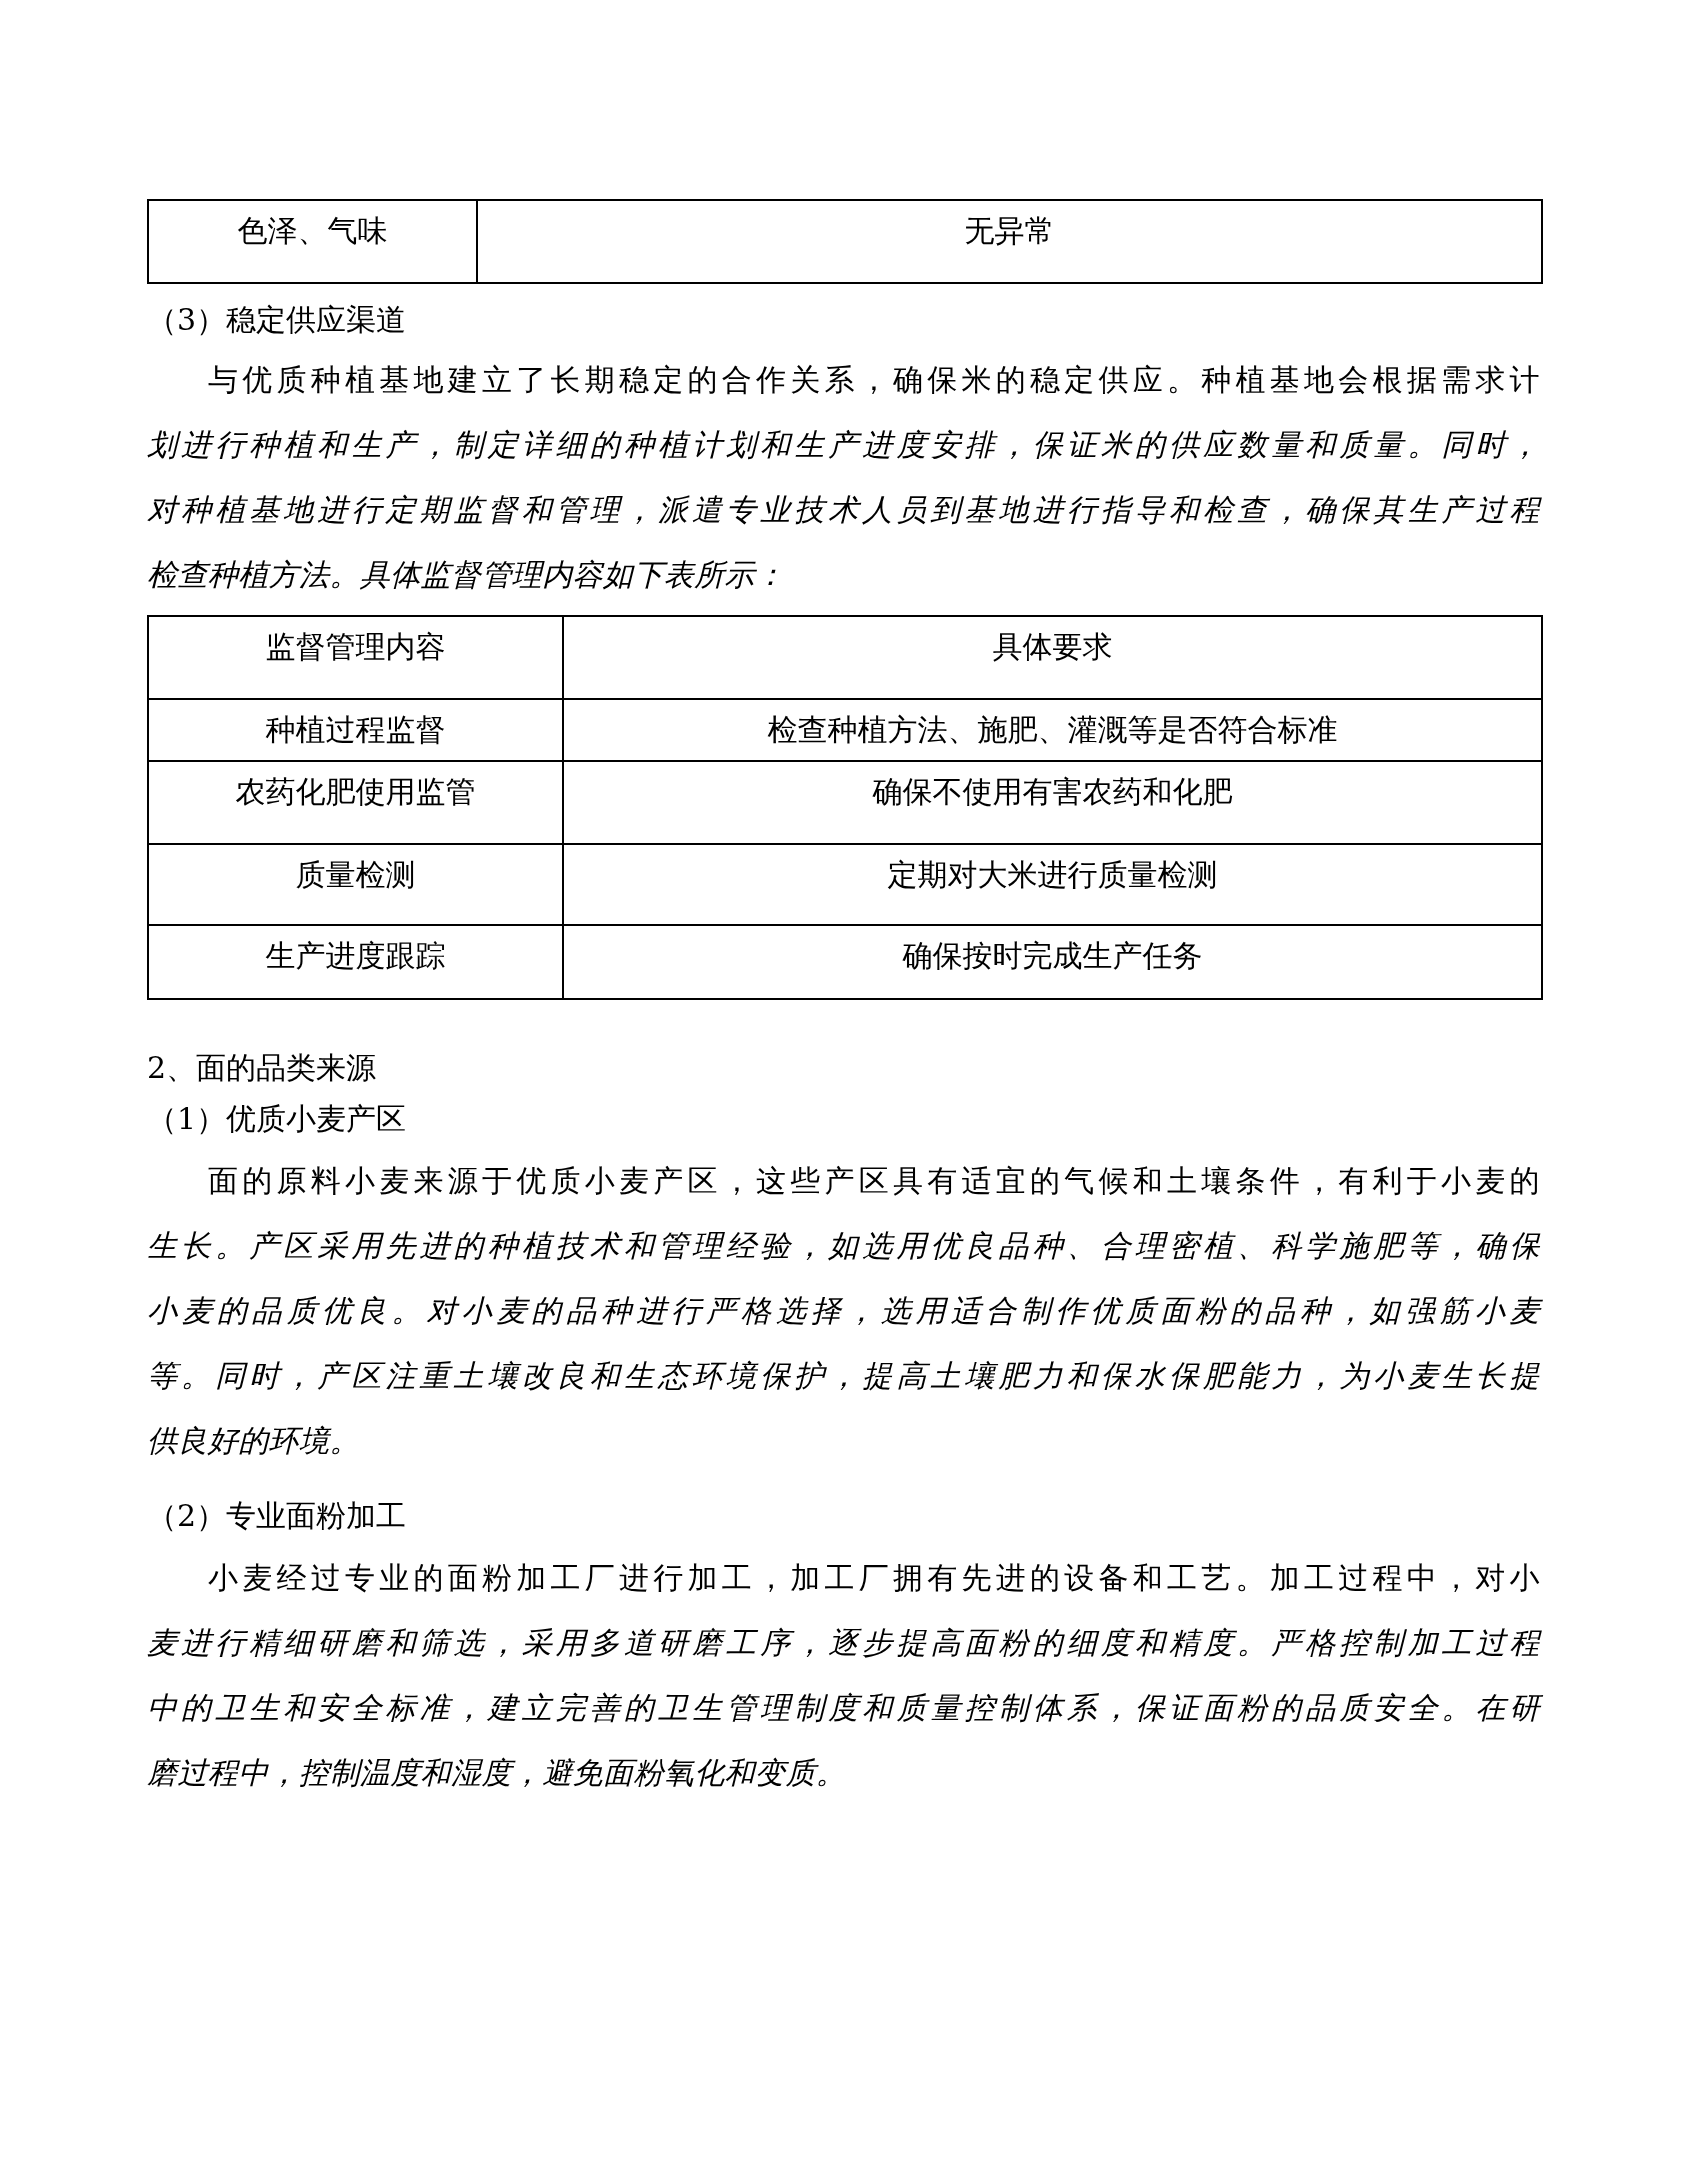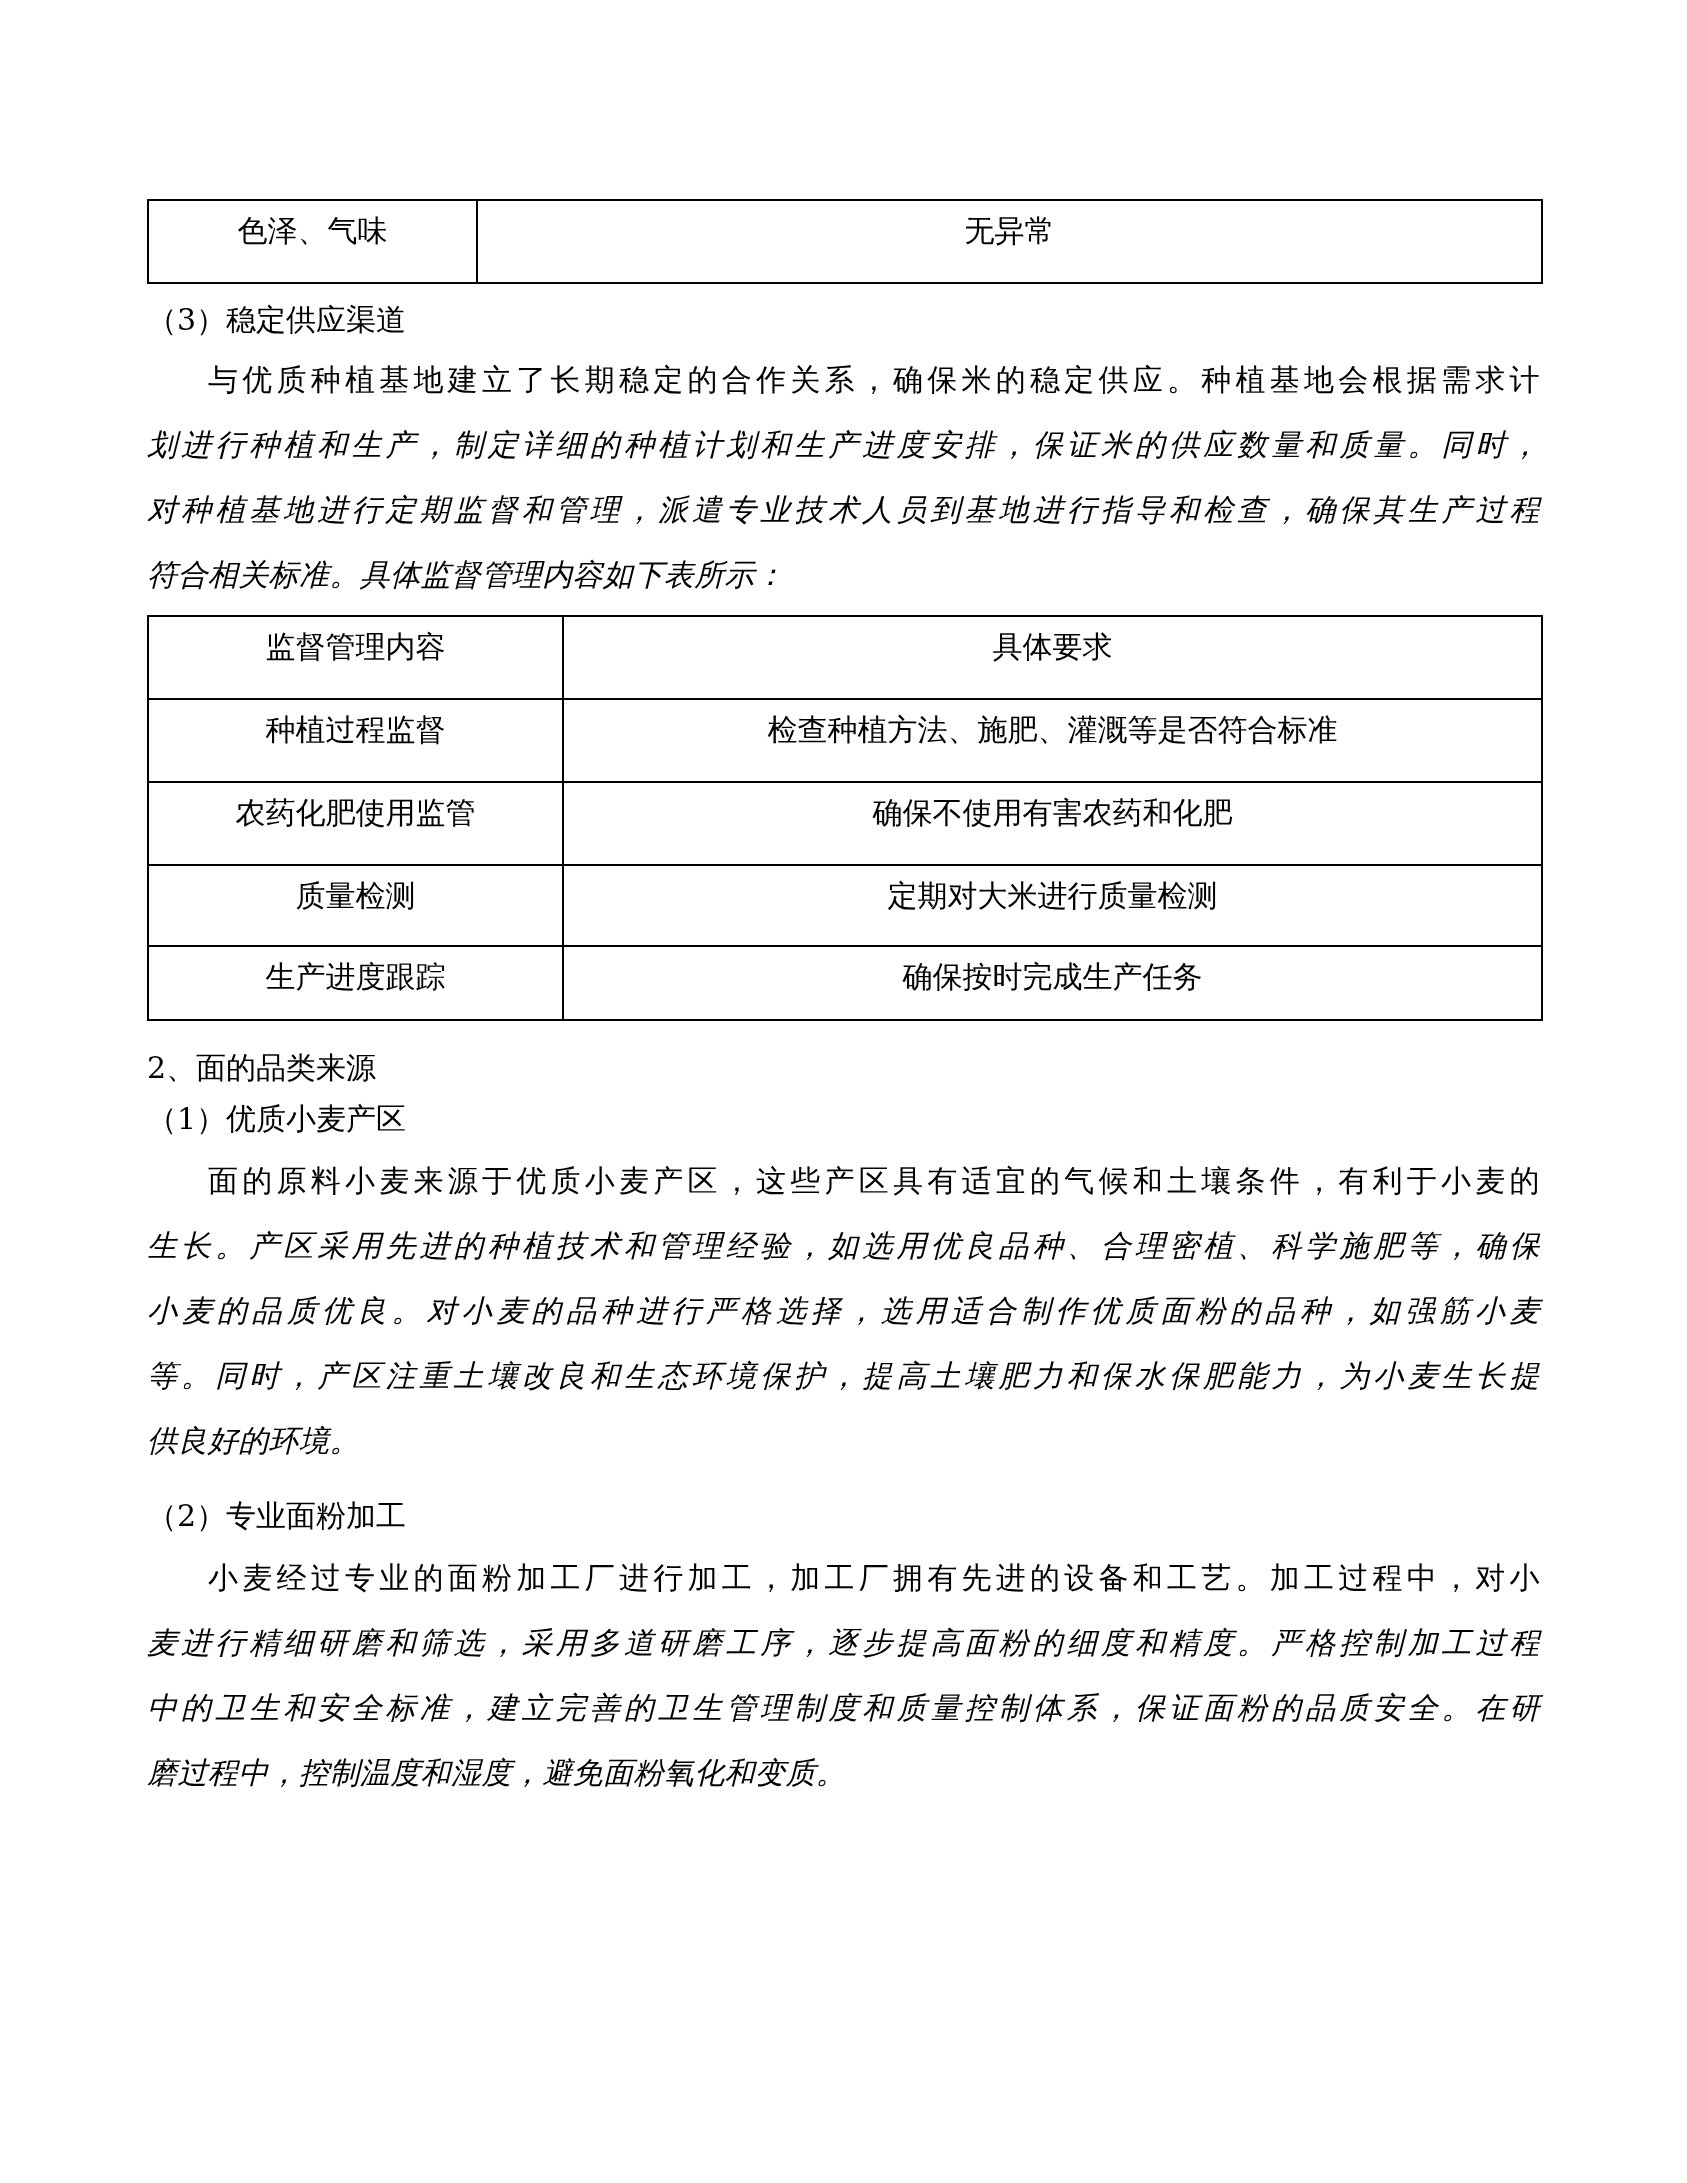--- a/index.html
+++ b/index.html
@@ -31,34 +31,34 @@
   </tr>
 </tbody>
   </table>
 
 <div class="line" style="top:301px; left:147px;">（3）稳定供应渠道</div>
 
 <div class="para" style="top:347px;">
   <span class="ln first">与优质种植基地建立了长期稳定的合作关系，确保米的稳定供应。种植基地会根据需求计</span>
   <span class="ln">划进行种植和生产，制定详细的种植计划和生产进度安排，保证米的供应数量和质量。同时，</span>
   <span class="ln">对种植基地进行定期监督和管理，派遣专业技术人员到基地进行指导和检查，确保其生产过程</span>
-  <span class="ln last">符合相关标准。具体监督管理内容如下表所示：</span>
+  <span class="ln last">检查种植方法。具体监督管理内容如下表所示：</span>
 </div>
 
 <table class="tbl" style="left:147px; top:615px; width:1393px;">
   <colgroup>
       <col style="width:415px">
       <col style="width:979px">
     </colgroup>
   <tbody>
       <tr style="height:83px;">
     <td>监督管理内容</td>
     <td>具体要求</td>
   </tr>
-  <tr style="height:83px;margin-top:13px;">
+  <tr style="height:62px;margin-top:13px;">
     <td>种植过程监督</td>
     <td>检查种植方法、施肥、灌溉等是否符合标准</td>
   </tr>
   <tr style="height:83px;">
     <td>农药化肥使用监管</td>
     <td>确保不使用有害农药和化肥</td>
   </tr>
   <tr style="height:81px;">
     <td>质量检测</td>
     <td>定期对大米进行质量检测</td>

